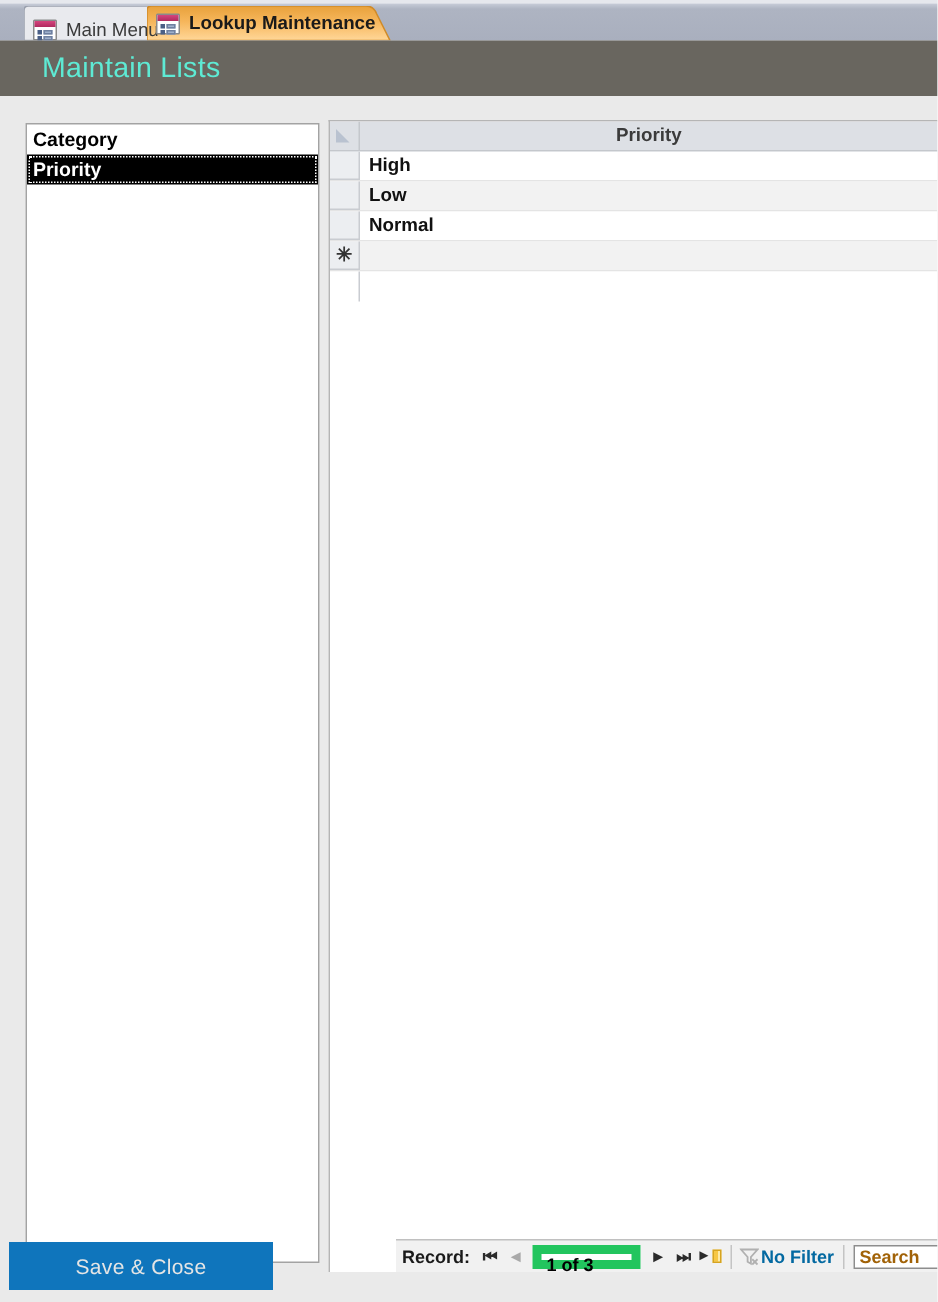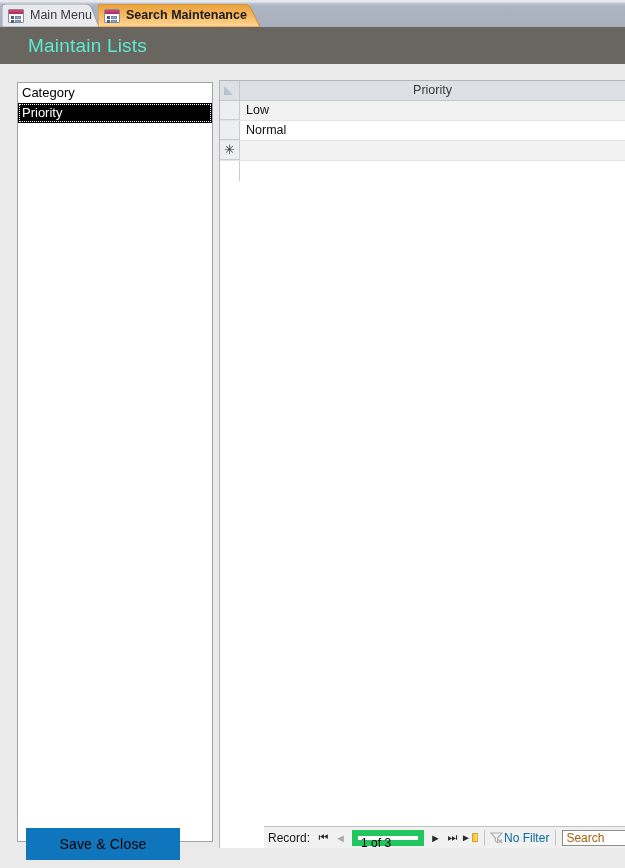--- a/index.html
+++ b/index.html
@@ -43,21 +43,21 @@
     height: 23px;
     z-index: 0;
   }
   .tab-content {
     position: relative;
     z-index: 1;
     display: flex;
     align-items: center;
     gap: 6px;
   }
-  #tab-main  { left: 2px;  width: 98px; }
+  #tab-main  { left: 16px;  width: 98px; align-items: flex-end; }
   #tab-lookup{ left: 98px; width: 163px; }
   .tab-label {
     font-size: 12.5px;
     line-height: 1;
   }
   #tab-main .tab-label   { color: #3a3a3a; }
   #tab-lookup .tab-label { color: #1a1a1a; font-weight: bold; }
 
   
   .form-icon {
@@ -104,20 +104,21 @@
     font-weight: normal;
     line-height: 24px;
   }
 
   
   #content {
     position: absolute;
     left: 0; top: 64px;
     width: 625px;
     height: 804px;
+    font-weight: bold;
   }
 
   
   #listbox {
     position: absolute;
     left: 17px; top: 18px;
     width: 196px; height: 760px;
     background: #ffffff;
     border: 1px solid #a3a3a3;
     box-sizing: border-box;
@@ -310,24 +311,24 @@
     background:
       linear-gradient(to right, #f7c744 0 3px, transparent 3px 5px, #f7c744 5px 9px),
       #fdeaa8;
     border: 1px solid #d6a420;
     box-sizing: border-box;
   }
 
   
   #save-close {
     position: absolute;
-    left: 26px; top: 828px;
-    width: 154px; height: 32px;
+    left: 6px; top: 828px;
+    width: 176px; height: 32px;
     background: #0f75bc;
-    color: #000000;
+    color: #e5e5e5;
     border: none;
     font-size: 14px;
     font-family: "Liberation Sans", sans-serif;
     cursor: default;
     letter-spacing: 0.2px;
   }
 </style>
 </head>
 <body>
 
@@ -361,21 +362,21 @@
       <path d="M0,23 L0,3 Q0,0 3,0 L146,0 Q151,0 153,5 L162,23 Z" fill="url(#tabOrange)" stroke="#d08a27" stroke-width="1"></path>
     </svg>
     <span class="tab-content">
       <span class="form-icon">
         <span class="fi-top"></span>
         <span class="fi-sq r1"></span>
           <span class="fi-ln r1"></span>
         <span class="fi-sq r2"></span>
           <span class="fi-ln r2"></span>
       </span>
-      <span class="tab-label">Search Maintenance</span>
+      <span class="tab-label">Lookup Maintenance</span>
     </span>
   </div>
 
 </div>
 
 <div id="titleband">
   <div id="page-title">Maintain Lists</div>
 </div>
 
 <div id="content">
@@ -389,20 +390,24 @@
 
     <div id="ds-headrow">
       <div id="ds-selectall">
         <span class="tri"></span>
       </div>
       <div id="ds-col-priority">Priority</div>
     </div>
 
     <div id="ds-body">
 
+      <div class="ds-row odd">
+        <div class="sel"></div>
+        <div class="cell">High</div>
+      </div>
 
       <div class="ds-row even">
         <div class="sel"></div>
         <div class="cell">Low</div>
       </div>
 
       <div class="ds-row odd">
         <div class="sel"></div>
         <div class="cell">Normal</div>
       </div>

